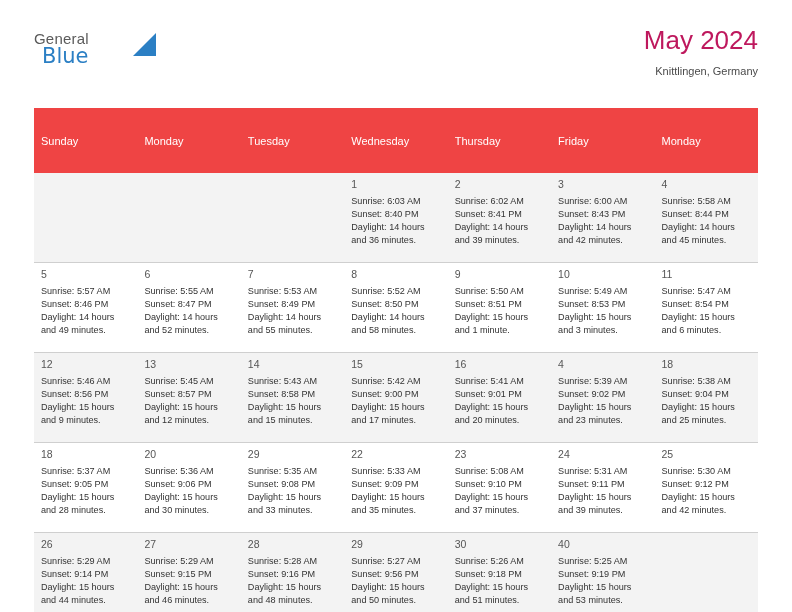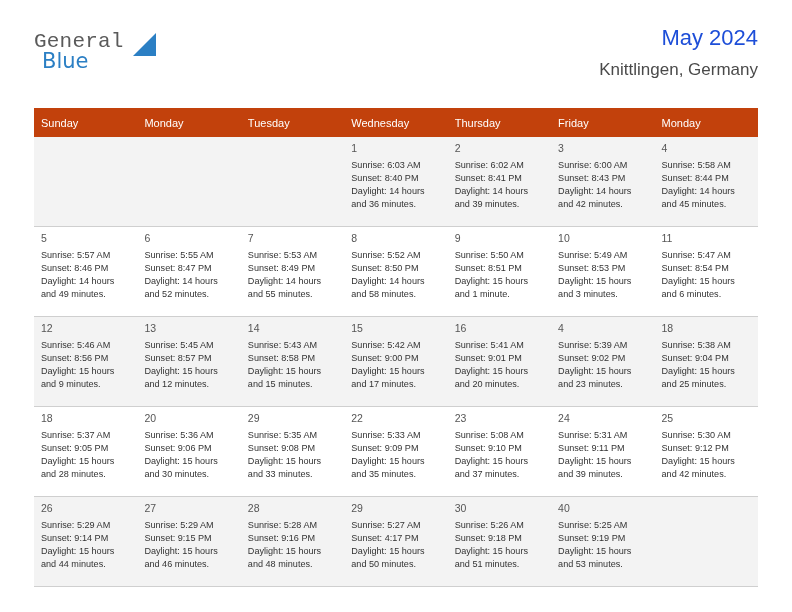--- a/index.html
+++ b/index.html
@@ -26,24 +26,24 @@
     justify-content: space-between;
     align-items: flex-start;
     height: 68px;
   }
   .logo {
     position: relative;
     width: 160px;
     padding-top: 4px;
   }
   .logo-general {
-    font-size: 21px;
+    font-size: 15px;
     color: #5a5a5a;
     letter-spacing: .2px;
-    font-family: Liberation Mono, monospace;
+    font-family: Liberation Sans, sans-serif;
   }
   .logo-blue {
     font-size: 21px;
     color: #2b7fc4;
     font-family: "DejaVu Sans", sans-serif;
     display: block;
     margin-top: -4px;
     margin-left: 8px;
   }
   .logo-mark {
@@ -61,44 +61,44 @@
     top: 7px;
     width: 0;
     height: 0;
     border-right: 11px solid transparent;
     border-top: 11px solid #ffffff;
   }
   .title-block {
     text-align: right;
   }
   .month-title {
-    font-size: 22px;
-    color: #1d4ed8;
+    font-size: 26px;
+    color: #be185d;
     font-weight: normal;
     margin: 0;
     line-height: 1.1;
   }
   .location {
-    font-size: 17px;
+    font-size: 11px;
     color: #4a4a4a;
     margin-top: 10px;
   }
   table.cal {
     width: 724px;
     border-collapse: collapse;
     table-layout: fixed;
     margin-top: 14px;
   }
   table.cal th {
-    background: #c2410c;
+    background: #ef4444;
     color: #ffffff;
     font-size: 11px;
     font-weight: normal;
     text-align: left;
-    padding: 6px 7px;
+    padding: 24px 7px;
     height: 17px;
   }
   table.cal td {
     vertical-align: top;
     padding: 4px 7px 7px 7px;
     height: 78px;
     font-size: 9.1px;
     line-height: 1.42;
     color: #333333;
     border-bottom: 1px solid #cfcfcf;
@@ -355,21 +355,21 @@
           <td>
             <span class="daynum">28</span>
             <span class="info-line">Sunrise: 5:28 AM</span>
             <span class="info-line">Sunset: 9:16 PM</span>
             <span class="info-line">Daylight: 15 hours</span>
             <span class="info-line">and 48 minutes.</span>
           </td>
           <td>
             <span class="daynum">29</span>
             <span class="info-line">Sunrise: 5:27 AM</span>
-            <span class="info-line">Sunset: 4:17 PM</span>
+            <span class="info-line">Sunset: 9:56 PM</span>
             <span class="info-line">Daylight: 15 hours</span>
             <span class="info-line">and 50 minutes.</span>
           </td>
           <td>
             <span class="daynum">30</span>
             <span class="info-line">Sunrise: 5:26 AM</span>
             <span class="info-line">Sunset: 9:18 PM</span>
             <span class="info-line">Daylight: 15 hours</span>
             <span class="info-line">and 51 minutes.</span>
           </td>

